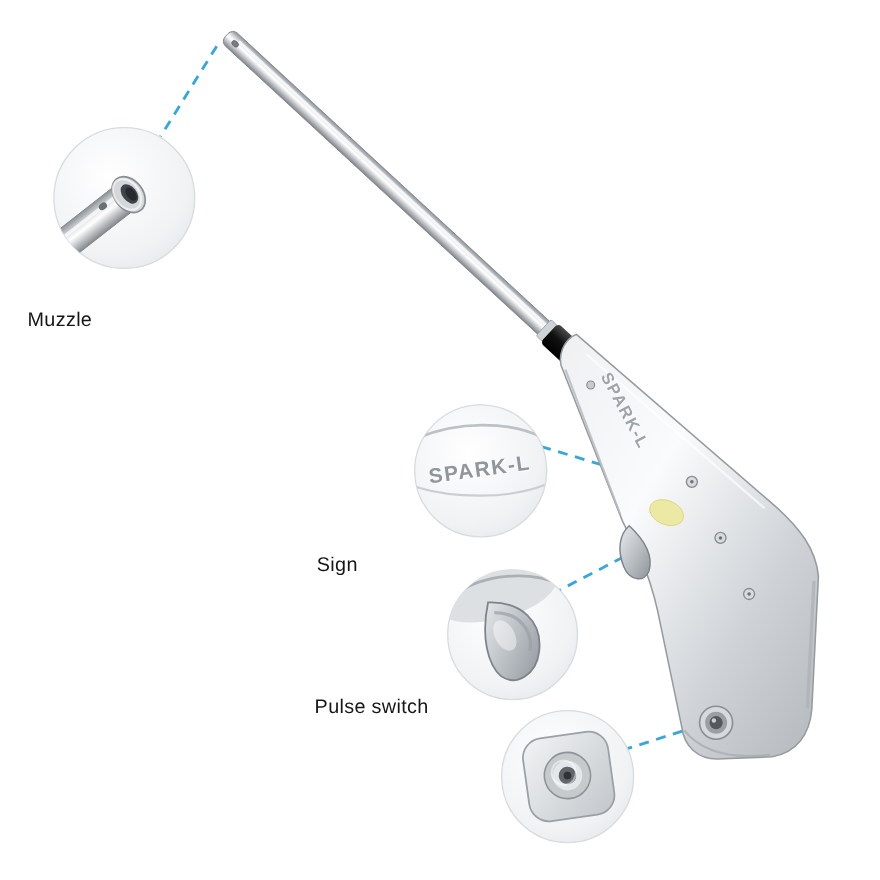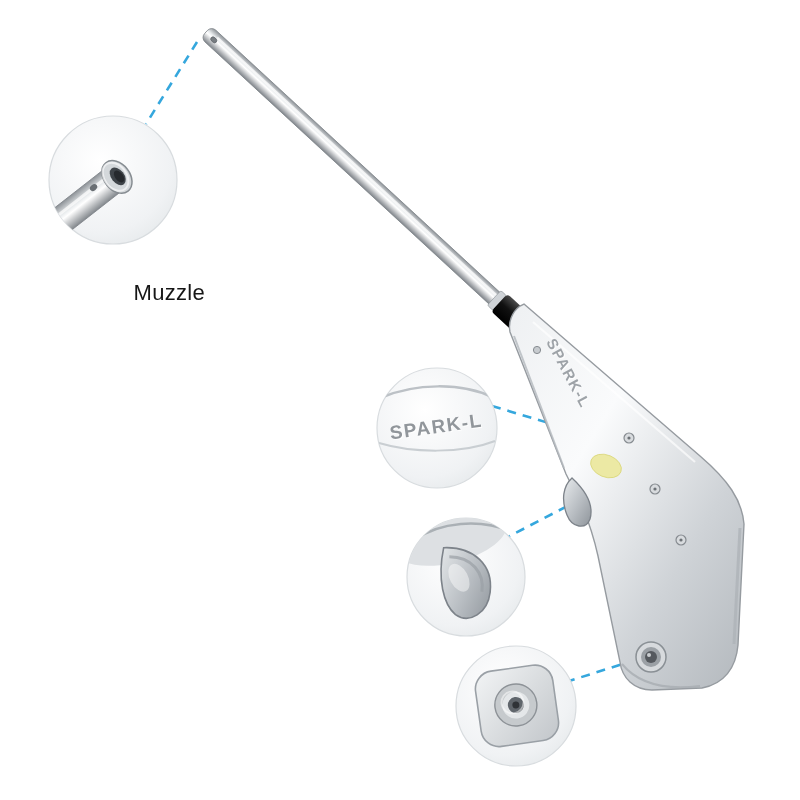--- a/index.html
+++ b/index.html
@@ -7,22 +7,22 @@
     position:relative;
     width:800px;height:800px;
     background:#ffffff;
     overflow:hidden;
     font-family:"Liberation Sans", sans-serif;
   }
   #drawing{position:absolute;left:0;top:0;}
   .part-label{
     position:absolute;
     width:180px;
-    text-align:right;
-    font-size:22px;
+    text-align:left;
+    font-size:18px;
     font-weight:400;
     color:#161616;
     letter-spacing:0.3px;
     user-select:none;
   }
   #label-muzzle{left:25px;top:280px;}
   #label-sign{left:288px;top:503px;}
   #label-pulse{left:286px;top:632px;}
   #label-hanging{left:281px;top:747px;}
 </style>
@@ -193,14 +193,16 @@
           <circle cx="516" cy="705" r="13.5" fill="#e4e7e9"></circle>
           <circle cx="516" cy="705" r="8" fill="#60666c"></circle>
           <circle cx="516" cy="705" r="3.5" fill="#2f3337"></circle>
           <circle cx="513" cy="702" r="11" fill="none" stroke="#ffffff" stroke-width="1.8" opacity="0.5"></circle>
         </g>
       </g>
     </g>
   </svg>
 
   <div class="part-label" id="label-muzzle">Muzzle</div>
+  <div class="part-label" id="label-sign">Sign</div>
+  <div class="part-label" id="label-pulse">Pulse switch</div>
 
 </div>
 
 </body></html>

